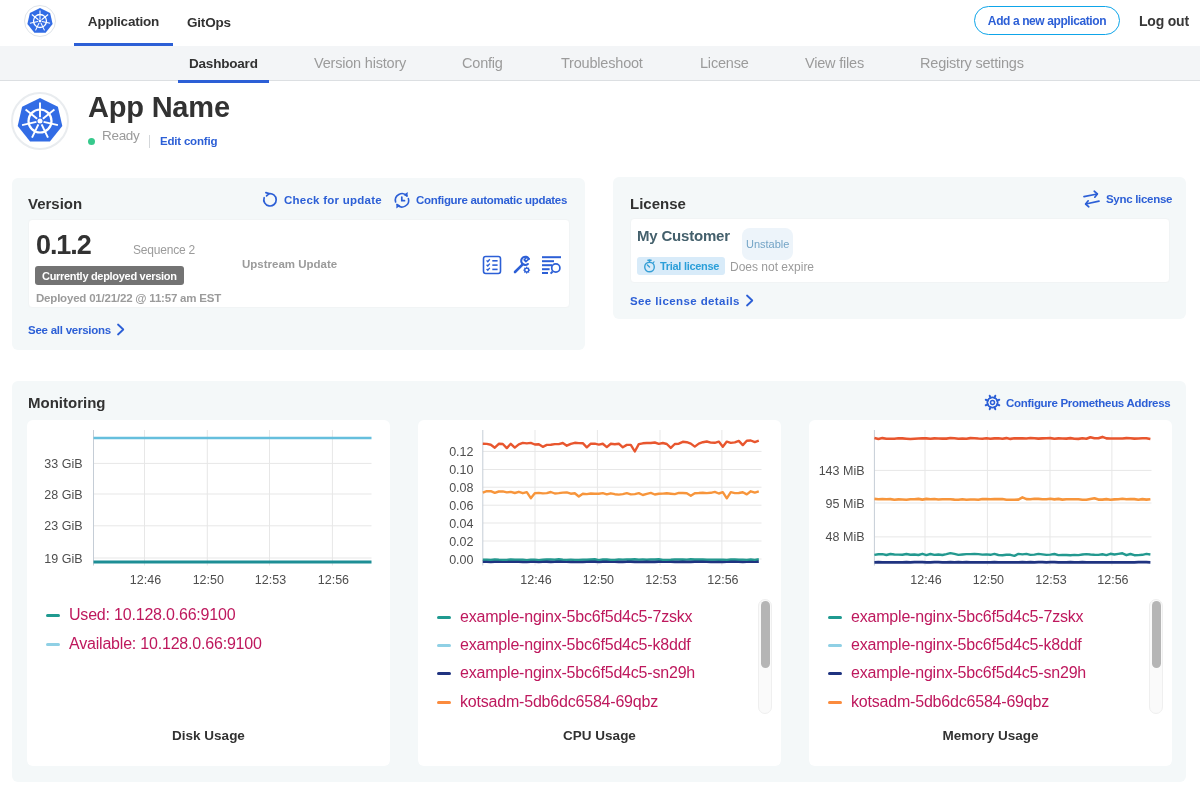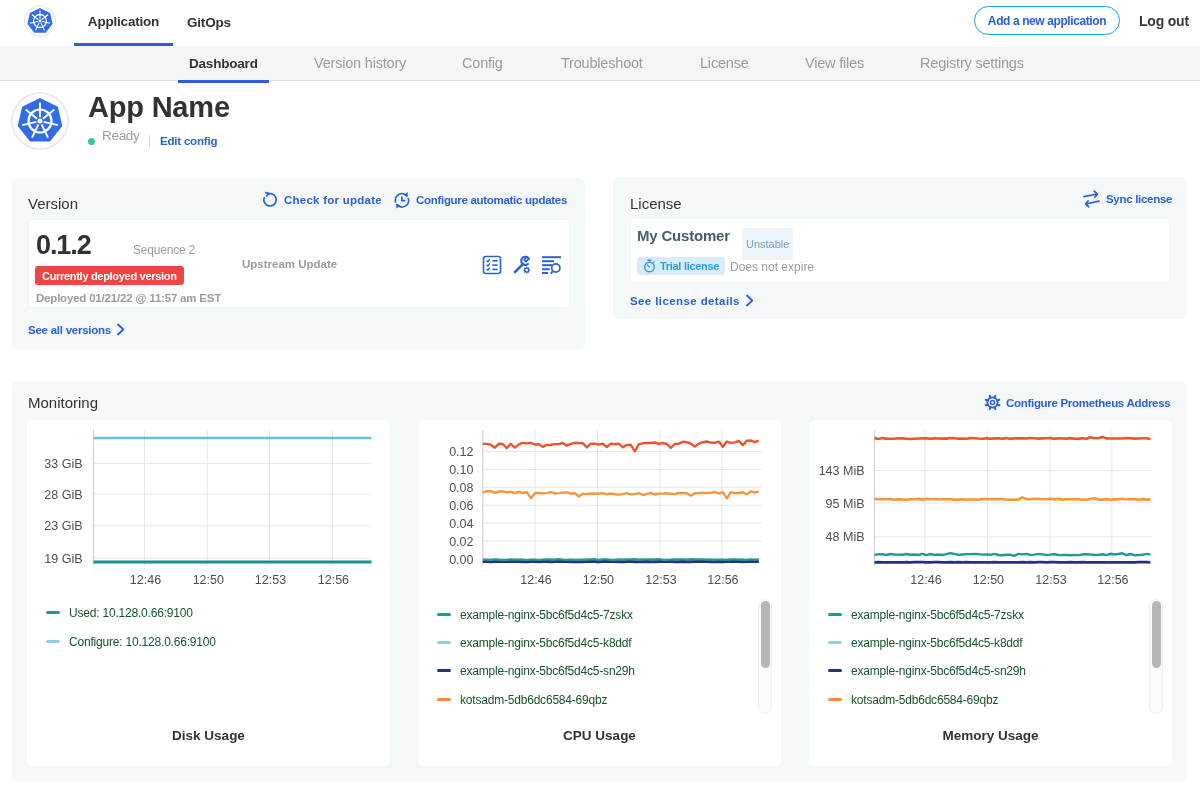--- a/index.html
+++ b/index.html
@@ -4,23 +4,23 @@
 html,body { width:1200px; height:796px; background:#fff; font-family:"Liberation Sans",sans-serif; -webkit-font-smoothing:antialiased; }
 #page { position:relative; width:1200px; height:796px; overflow:hidden; }
 .abs { position:absolute; }
 .b { font-weight:bold; }
 .link { color:#2c5fd6; font-weight:bold; font-size:11.5px; white-space:nowrap; display:flex; align-items:center; }
 .link svg { margin-right:5px; flex:none; }
 .gray { color:#9b9b9b; }
 .dark { color:#323232; }
 .card { background:#f4f8f9; border-radius:6px; }
 .icard { background:#fff; border-radius:4px; border:1px solid #f1f4f5; }
-.ctitle { font-size:15px; font-weight:normal; color:#323232; }
+.ctitle { font-size:15px; font-weight:bold; color:#323232; }
 .ldash { display:inline-block; width:14px; height:3px; border-radius:2px; margin-right:9px; vertical-align:3px; }
-.ldrow { font-size:12px; letter-spacing:-0.2px; color:#14532d; white-space:nowrap; }
+.ldrow { font-size:16px; letter-spacing:-0.2px; color:#be185d; white-space:nowrap; }
 .chtitle { font-size:13.5px; font-weight:bold; color:#323232; text-align:center; }
 svg text { font-family:"Liberation Sans",sans-serif; }
 </style></head><body>
 <div id="page">
 
 <div class="abs" style="left:0;top:0;width:1200px;height:46px;background:#fff;"></div>
 <div class="abs" style="left:24px;top:5px;width:32px;height:32px;border-radius:50%;background:#fff;border:1.5px solid #dfe4e9;display:flex;align-items:center;justify-content:center;">
       <svg width="26" height="26" viewBox="0 0 26 26">
         <polygon points="13.00,0.06 23.11,4.94 25.61,15.88 18.61,24.65 7.39,24.65 0.39,15.88 2.89,4.94" fill="#326ce5"></polygon>
         <circle cx="13.0" cy="13.0" r="6.50" fill="none" stroke="#fff" stroke-width="1.26"></circle>
@@ -78,21 +78,21 @@
 <div class="abs link" style="left:393px;top:192px;height:15px;letter-spacing:-0.3px;"><svg width="18" height="18" viewBox="0 0 18 18" fill="none" stroke="#2c5fd6" stroke-width="1.6" stroke-linecap="round">
         <path d="M 2.62 11.01 A 6.6 6.6 0 0 1 13.90 4.88"></path>
         <path d="M 15.38 7.59 A 6.6 6.6 0 0 1 4.10 13.72"></path>
         <polygon points="10.50,4.07 14.70,1.07 14.50,6.07" fill="#2c5fd6" stroke="none"></polygon>
         <polygon points="7.50,14.53 3.30,17.53 3.50,12.53" fill="#2c5fd6" stroke="none"></polygon>
         <path d="M 8.8 6.1 L 8.8 9.7 L 11.5 9.7" stroke-width="1.7"></path>
       </svg>Configure automatic updates</div>
 <div class="abs icard" style="left:28px;top:219px;width:542px;height:89px;"></div>
 <div class="abs dark" style="left:36px;top:231.5px;font-size:27px;letter-spacing:-1.1px;font-weight:bold;line-height:1;">0.1.2</div>
 <div class="abs gray" style="left:101px;top:243.5px;font-size:12px;letter-spacing:-0.2px;line-height:1;margin-left:32px;">Sequence 2</div>
-<div class="abs" style="left:35px;top:266px;height:19px;padding:0 7px;background:#ef4444;border-radius:3px;color:#fff;font-size:11px;letter-spacing:-0.3px;font-weight:bold;display:flex;align-items:center;">Currently deployed version</div>
+<div class="abs" style="left:35px;top:266px;height:19px;padding:0 7px;background:#737373;border-radius:3px;color:#fff;font-size:11px;letter-spacing:-0.3px;font-weight:bold;display:flex;align-items:center;">Currently deployed version</div>
 <div class="abs gray b" style="left:36px;top:292px;font-size:11.5px;letter-spacing:-0.2px;line-height:1.2;">Deployed 01/21/22 @ 11:57 am EST</div>
 <div class="abs gray b" style="left:242px;top:258px;font-size:11.5px;line-height:1.2;">Upstream Update</div>
 <div class="abs" style="left:482px;top:255px;"><svg width="20" height="20" viewBox="0 0 20 20" fill="none" stroke="#2c5fd6" stroke-width="1.6">
         <rect x="1.5" y="1.5" width="17" height="17" rx="2.2"></rect>
         <path d="M4.6 5.4 l1.2 1.3 2-2.4" stroke-width="1.4"></path>
         <path d="M4.6 9.7 l1.2 1.3 2-2.4" stroke-width="1.4"></path>
         <path d="M4.6 14 l1.2 1.3 2-2.4" stroke-width="1.4"></path>
         <line x1="10.3" y1="5.8" x2="15.6" y2="5.8"></line>
         <line x1="10.3" y1="10.1" x2="15.6" y2="10.1"></line>
         <line x1="10.3" y1="14.4" x2="15.6" y2="14.4"></line>
@@ -124,21 +124,21 @@
 <div class="abs card" style="left:613px;top:177px;width:573px;height:142px;"></div>
 <div class="abs ctitle" style="left:630px;top:195px;">License</div>
 <div class="abs link" style="left:1082px;top:191px;height:15px;letter-spacing:-0.3px;"><svg width="19" height="18" viewBox="0 0 19 18" fill="none" stroke="#2c5fd6" stroke-width="1.7" stroke-linecap="round" stroke-linejoin="round">
         <path d="M2.0 6.6 L 15.2 4.0"></path>
         <path d="M12.2 1.2 L 15.4 4.0 L 12.8 7.2"></path>
         <path d="M17.0 11.2 L 3.8 14.0"></path>
         <path d="M6.8 16.8 L 3.6 14.0 L 6.2 10.8"></path>
       </svg>Sync license</div>
 <div class="abs icard" style="left:630px;top:218px;width:540px;height:65px;"></div>
 <div class="abs" style="left:637px;top:228px;font-size:15px;letter-spacing:-0.2px;font-weight:bold;line-height:1.1;color:#44606c;">My Customer</div>
-<div class="abs" style="left:742px;top:227.5px;height:19px;padding:16px 4px;background:#edf4fa;border-radius:3px;color:#74a4c6;font-size:11px;display:flex;align-items:center;">Unstable</div>
+<div class="abs" style="left:742px;top:227.5px;height:19px;padding:16px 4px;background:#edf4fa;border-radius:8px;color:#74a4c6;font-size:11px;display:flex;align-items:center;">Unstable</div>
 <div class="abs" style="left:637px;top:257px;height:18px;padding:0 6px;background:#d8ebf9;border-radius:3px;color:#2b9fd9;font-size:11px;letter-spacing:-0.3px;font-weight:bold;display:flex;align-items:center;">
       <svg width="13" height="14" viewBox="0 0 13 14" fill="none" stroke="#369fd6" stroke-width="1.4" stroke-linecap="round">
         <circle cx="6.5" cy="8" r="4.8"></circle>
         <line x1="6.5" y1="1.2" x2="6.5" y2="2.6"></line>
         <line x1="4.9" y1="1.2" x2="8.1" y2="1.2"></line>
         <line x1="6.5" y1="8" x2="4.4" y2="5.9"></line>
         <line x1="11" y1="2.8" x2="10.2" y2="3.7" stroke-width="1.2"></line>
       </svg>
       <span style="margin-left:4px;">Trial license</span>
     </div>
@@ -234,21 +234,21 @@
         <text x="117.0" y="164" text-anchor="middle" font-size="12.5" fill="#4e4e4e">12:46</text>
         <text x="179.4" y="164" text-anchor="middle" font-size="12.5" fill="#4e4e4e">12:50</text>
         <text x="242.0" y="164" text-anchor="middle" font-size="12.5" fill="#4e4e4e">12:53</text>
         <text x="303.9" y="164" text-anchor="middle" font-size="12.5" fill="#4e4e4e">12:56</text>
         <polyline points="65.4,142.3 69.4,142.2 73.4,142.4 77.4,142.3 81.4,142.3 85.4,142.4 89.4,142.4 93.4,142.4 97.4,142.2 101.4,142.4 105.4,142.2 109.4,142.2 113.4,142.2 117.4,142.3 121.4,142.4 125.4,142.2 129.4,142.2 133.4,142.3 137.4,142.4 141.4,142.2 145.4,142.4 149.4,142.2 153.4,142.4 157.4,142.2 161.4,142.4 165.4,142.4 169.4,142.4 173.4,142.3 177.4,142.4 181.4,142.4 185.4,142.2 189.4,142.3 193.4,142.3 197.4,142.3 201.4,142.3 205.4,142.3 209.4,142.3 213.4,142.2 217.4,142.3 221.4,142.2 225.4,142.4 229.4,142.2 233.4,142.2 237.4,142.3 241.4,142.2 245.4,142.2 249.4,142.4 253.4,142.4 257.4,142.3 261.4,142.2 265.4,142.3 269.4,142.3 273.4,142.2 277.4,142.3 281.4,142.3 285.4,142.3 289.4,142.4 293.4,142.3 297.4,142.3 301.4,142.3 305.4,142.3 309.4,142.3 313.4,142.4 317.4,142.4 321.4,142.4 325.4,142.4 329.4,142.2 333.4,142.2 337.4,142.2 341.4,142.3" fill="none" stroke="#1f3380" stroke-width="2.8" stroke-linejoin="round"></polyline>
         <polyline points="65.4,134.9 69.4,134.3 73.4,134.1 77.4,135.0 81.4,134.0 85.4,134.5 89.4,134.6 93.4,134.7 97.4,134.0 101.4,134.7 105.4,134.5 109.4,135.0 113.4,133.8 117.4,135.1 121.4,134.0 125.4,134.9 129.4,134.5 133.4,135.0 137.4,134.1 141.4,133.1 145.4,133.9 149.4,134.9 153.4,134.5 157.4,134.1 161.4,134.1 165.4,133.9 169.4,134.1 173.4,134.6 177.4,134.4 181.4,134.8 185.4,133.9 189.4,135.0 193.4,135.2 197.4,134.8 201.4,134.8 205.4,135.8 209.4,133.9 213.4,134.4 217.4,133.9 221.4,134.9 225.4,134.6 229.4,133.9 233.4,134.4 237.4,134.9 241.4,134.6 245.4,134.0 249.4,135.1 253.4,134.9 257.4,135.0 261.4,135.2 265.4,134.9 269.4,135.1 273.4,134.5 277.4,134.1 281.4,134.5 285.4,134.8 289.4,134.9 293.4,134.3 297.4,135.1 301.4,133.8 305.4,134.5 309.4,133.9 313.4,133.3 317.4,135.2 321.4,134.0 325.4,135.2 329.4,135.1 333.4,134.8 337.4,133.9 341.4,134.5" fill="none" stroke="#23998f" stroke-width="2.4" stroke-linejoin="round"></polyline>
         <polyline points="65.4,78.9 69.4,79.2 73.4,79.0 77.4,79.2 81.4,79.1 85.4,79.7 89.4,79.4 93.4,79.5 97.4,79.7 101.4,79.3 105.4,79.3 109.4,78.9 113.4,79.6 117.4,78.9 121.4,79.2 125.4,79.0 129.4,79.5 133.4,79.3 137.4,79.3 141.4,79.3 145.4,79.6 149.4,79.8 153.4,79.2 157.4,79.7 161.4,79.5 165.4,79.5 169.4,79.8 173.4,79.0 177.4,79.1 181.4,79.3 185.4,79.1 189.4,79.1 193.4,79.0 197.4,79.7 201.4,79.8 205.4,79.7 209.4,79.6 213.4,77.4 217.4,79.1 221.4,79.2 225.4,78.8 229.4,78.9 233.4,79.3 237.4,79.2 241.4,78.7 245.4,79.4 249.4,78.9 253.4,79.6 257.4,79.2 261.4,79.3 265.4,79.2 269.4,79.2 273.4,79.7 277.4,79.8 281.4,79.0 285.4,78.2 289.4,79.6 293.4,79.6 297.4,79.1 301.4,79.7 305.4,79.4 309.4,79.3 313.4,78.8 317.4,79.3 321.4,79.0 325.4,79.1 329.4,79.7 333.4,79.1 337.4,79.6 341.4,79.2" fill="none" stroke="#f7953b" stroke-width="2.6" stroke-linejoin="round"></polyline>
         <polyline points="65.4,18.1 69.4,19.0 73.4,18.1 77.4,18.7 81.4,18.8 85.4,18.7 89.4,18.3 93.4,18.4 97.4,18.7 101.4,19.0 105.4,18.7 109.4,18.5 113.4,18.4 117.4,18.4 121.4,18.7 125.4,18.4 129.4,18.5 133.4,18.6 137.4,18.6 141.4,18.0 145.4,18.2 149.4,18.7 153.4,18.6 157.4,18.8 161.4,18.1 165.4,18.2 169.4,18.5 173.4,18.7 177.4,18.2 181.4,18.8 185.4,18.4 189.4,18.3 193.4,18.8 197.4,18.1 201.4,18.9 205.4,18.3 209.4,18.4 213.4,18.2 217.4,18.5 221.4,18.0 225.4,18.2 229.4,18.6 233.4,18.4 237.4,18.3 241.4,18.1 245.4,18.7 249.4,18.4 253.4,18.5 257.4,18.6 261.4,18.1 265.4,18.8 269.4,18.9 273.4,18.3 277.4,18.8 281.4,17.2 285.4,18.3 289.4,18.3 293.4,16.9 297.4,18.4 301.4,18.5 305.4,18.5 309.4,18.5 313.4,18.5 317.4,18.1 321.4,18.2 325.4,18.6 329.4,18.5 333.4,18.2 337.4,18.3 341.4,19.0" fill="none" stroke="#e8562e" stroke-width="2.6" stroke-linejoin="round"></polyline>
       </svg></div>
 <div class="abs ldrow" style="left:46px;top:606px;"><span class="ldash" style="background:#1f9a90"></span><span class="ltext">Used: 10.128.0.66:9100</span></div>
-<div class="abs ldrow" style="left:46px;top:635px;"><span class="ldash" style="background:#8fd0e5"></span><span class="ltext">Configure: 10.128.0.66:9100</span></div>
+<div class="abs ldrow" style="left:46px;top:635px;"><span class="ldash" style="background:#8fd0e5"></span><span class="ltext">Available: 10.128.0.66:9100</span></div>
 <div class="abs ldrow" style="left:437px;top:608px;"><span class="ldash" style="background:#1f9a90"></span><span class="ltext">example-nginx-5bc6f5d4c5-7zskx</span></div>
 <div class="abs ldrow" style="left:437px;top:636px;"><span class="ldash" style="background:#8fd0e5"></span><span class="ltext">example-nginx-5bc6f5d4c5-k8ddf</span></div>
 <div class="abs ldrow" style="left:437px;top:664px;"><span class="ldash" style="background:#1f3380"></span><span class="ltext">example-nginx-5bc6f5d4c5-sn29h</span></div>
 <div class="abs ldrow" style="left:437px;top:693px;"><span class="ldash" style="background:#fb8b3d"></span><span class="ltext">kotsadm-5db6dc6584-69qbz</span></div>
 
 <div class="abs ldrow" style="left:828px;top:608px;"><span class="ldash" style="background:#1f9a90"></span><span class="ltext">example-nginx-5bc6f5d4c5-7zskx</span></div>
 <div class="abs ldrow" style="left:828px;top:636px;"><span class="ldash" style="background:#8fd0e5"></span><span class="ltext">example-nginx-5bc6f5d4c5-k8ddf</span></div>
 <div class="abs ldrow" style="left:828px;top:664px;"><span class="ldash" style="background:#1f3380"></span><span class="ltext">example-nginx-5bc6f5d4c5-sn29h</span></div>
 <div class="abs ldrow" style="left:828px;top:693px;"><span class="ldash" style="background:#fb8b3d"></span><span class="ltext">kotsadm-5db6dc6584-69qbz</span></div>
 

